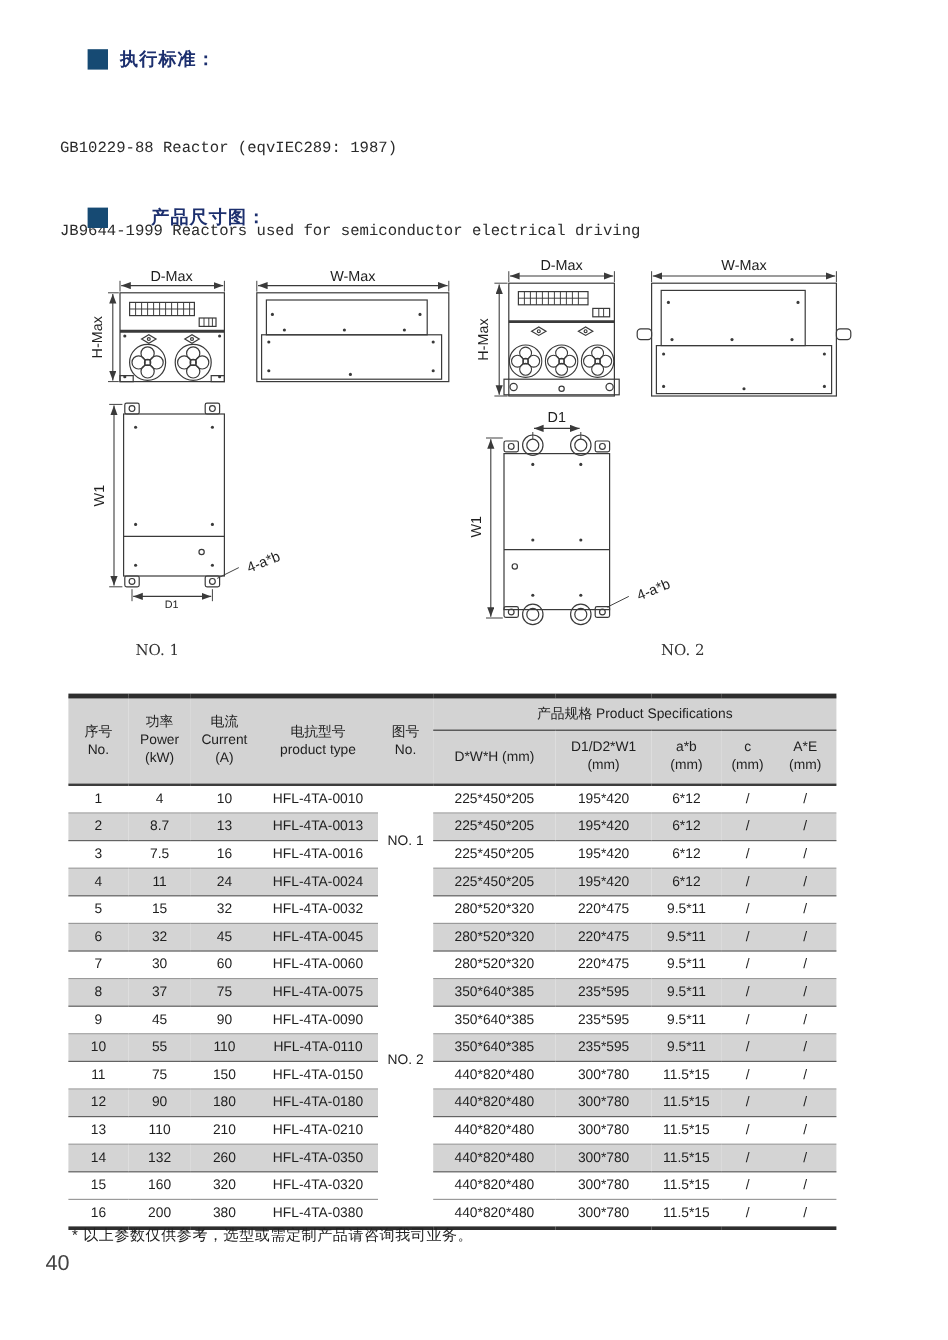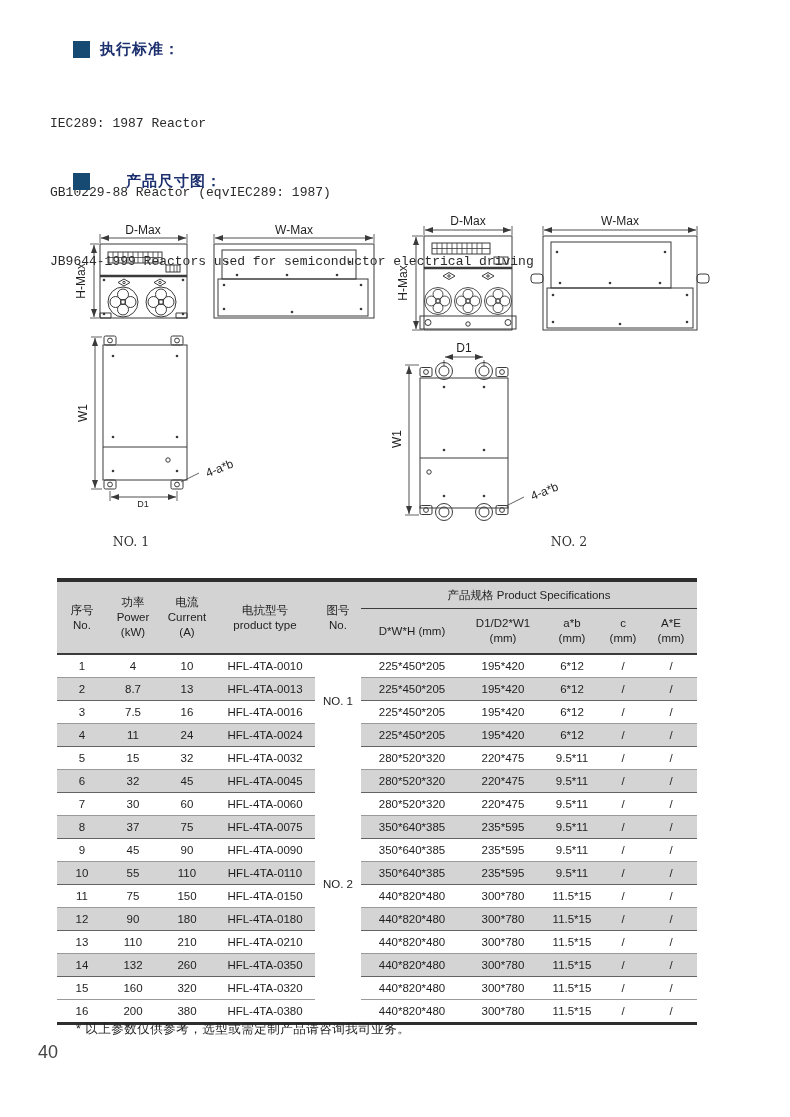--- a/index.html
+++ b/index.html
@@ -29,34 +29,33 @@
         border-top:4px solid #2e2e2e;border-bottom:3px solid #2e2e2e;}
   table.spec thead th{background:#d3d3d3;font-weight:normal;padding:2px 0;line-height:1.3;
         vertical-align:middle;}
   table.spec thead th.h-main{border-bottom:2px solid #3c3c3c;}
   table.spec thead th.spec-group{border-bottom:1px solid #3c3c3c;height:22px;}
   table.spec thead tr.sub th{border-bottom:2px solid #3c3c3c;height:40px;}
   table.spec tbody td{height:22px;padding:0;border-bottom:1px solid #9a9a9a;background:#fff;}
   table.spec tbody tr.shaded td{background:#d4d4d4;border-top:1px solid #636363;border-bottom:1px solid #636363;}
   table.spec tbody td.fig-cell{background:#fff;border-top:none;border-bottom:none;}
   
-  .footnote{position:absolute;left:60px;top:1021px;font-size:12.5px;color:#222;letter-spacing:0.5px;margin-left:16px;}
+  .footnote{position:absolute;left:60px;top:1021px;font-size:12.5px;color:#222;letter-spacing:0.5px;}
   .pageno{position:absolute;left:38px;top:1042px;font-size:18px;color:#444;}
 </style>
 </head>
 <body>
 
 <div class="page">
 
   <div class="sec-header" style="left:45px;top:40px;">
     <span class="sec-sq"></span>
     <span class="sec-title">执行标准：</span>
   </div>
   <div class="standards-lines">
-    <div>IEC289: 1987 Reactor</div>
     <div>GB10229-88 Reactor (eqvIEC289: 1987)</div>
     <div>JB9644-1999 Reactors used for semiconductor electrical driving</div>
   </div>
 
   <div class="sec-header" style="left:45px;top:172px;gap:36px;">
     <span class="sec-sq"></span>
     <span class="sec-title">产品尺寸图：</span>
   </div>
 
   <svg class="drawings" width="790" height="345" viewBox="0 0 790 345">

